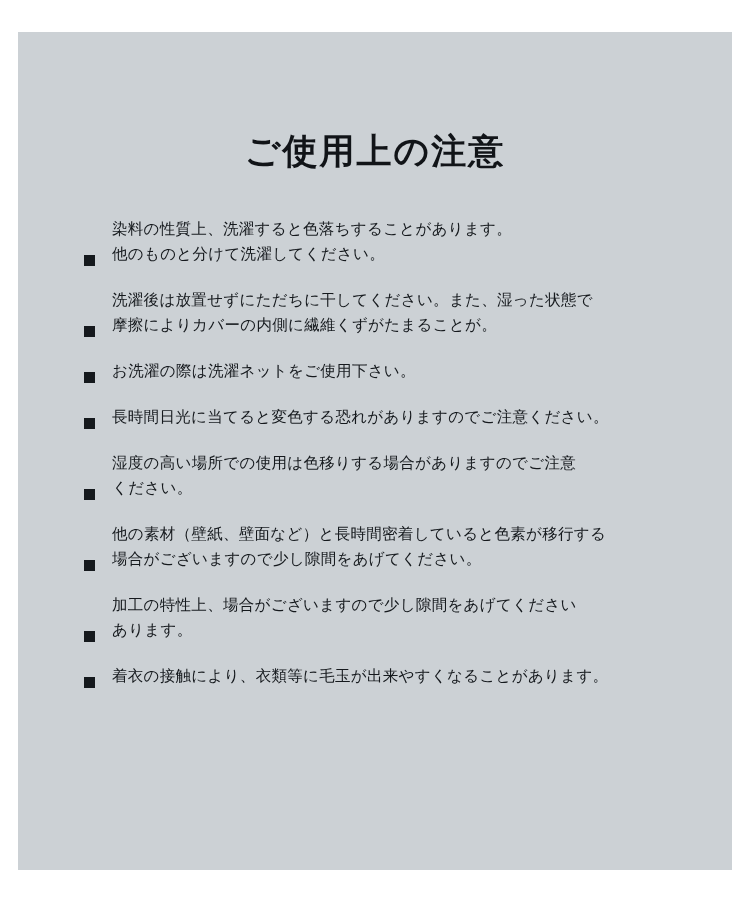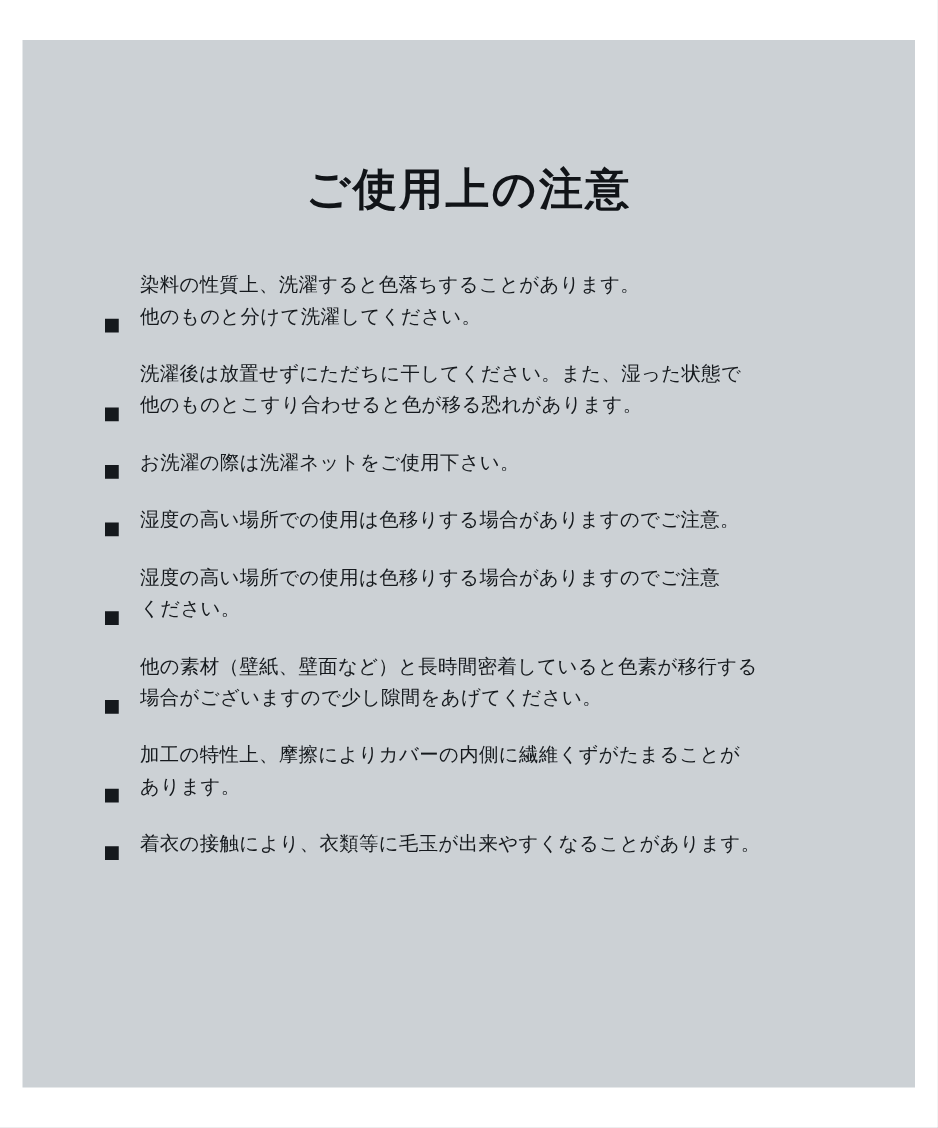--- a/index.html
+++ b/index.html
@@ -79,48 +79,48 @@
 
       <div class="item">
         <span class="bullet"></span>
         <span class="text">染料の性質上、洗濯すると色落ちすることがあります。
 他のものと分けて洗濯してください。</span>
       </div>
 
       <div class="item">
         <span class="bullet"></span>
         <span class="text">洗濯後は放置せずにただちに干してください。また、湿った状態で
-他のものとこすり合わせると色が移る恐れがあります。</span>
+摩擦によりカバーの内側に繊維くずがたまることが。</span>
       </div>
 
       <div class="item">
         <span class="bullet"></span>
         <span class="text">お洗濯の際は洗濯ネットをご使用下さい。</span>
       </div>
 
       <div class="item">
         <span class="bullet"></span>
-        <span class="text">湿度の高い場所での使用は色移りする場合がありますのでご注意。</span>
+        <span class="text">長時間日光に当てると変色する恐れがありますのでご注意ください。</span>
       </div>
 
       <div class="item">
         <span class="bullet"></span>
         <span class="text">湿度の高い場所での使用は色移りする場合がありますのでご注意
 ください。</span>
       </div>
 
       <div class="item">
         <span class="bullet"></span>
         <span class="text">他の素材（壁紙、壁面など）と長時間密着していると色素が移行する
 場合がございますので少し隙間をあげてください。</span>
       </div>
 
       <div class="item">
         <span class="bullet"></span>
-        <span class="text">加工の特性上、摩擦によりカバーの内側に繊維くずがたまることが
+        <span class="text">加工の特性上、場合がございますので少し隙間をあげてください
 あります。</span>
       </div>
 
       <div class="item">
         <span class="bullet"></span>
         <span class="text">着衣の接触により、衣類等に毛玉が出来やすくなることがあります。</span>
       </div>
 
 
 

